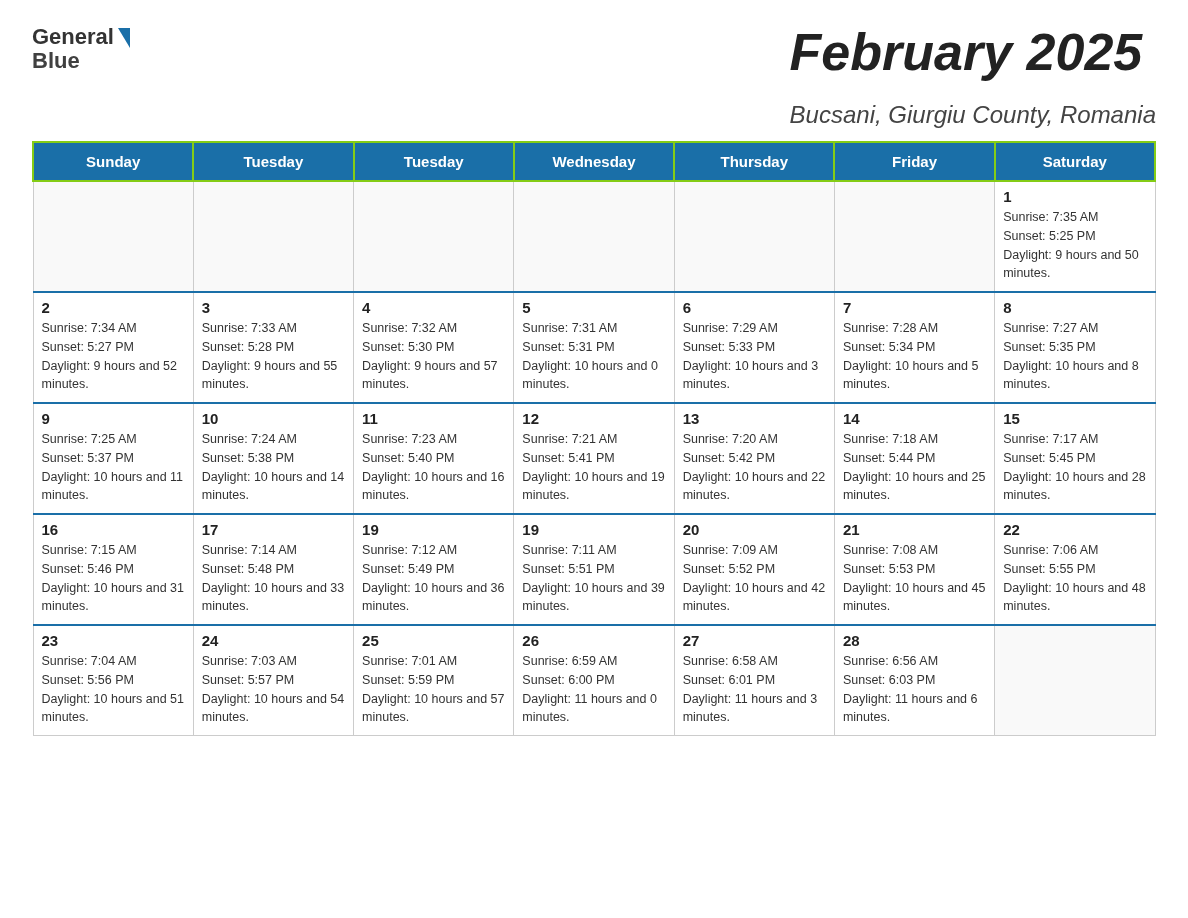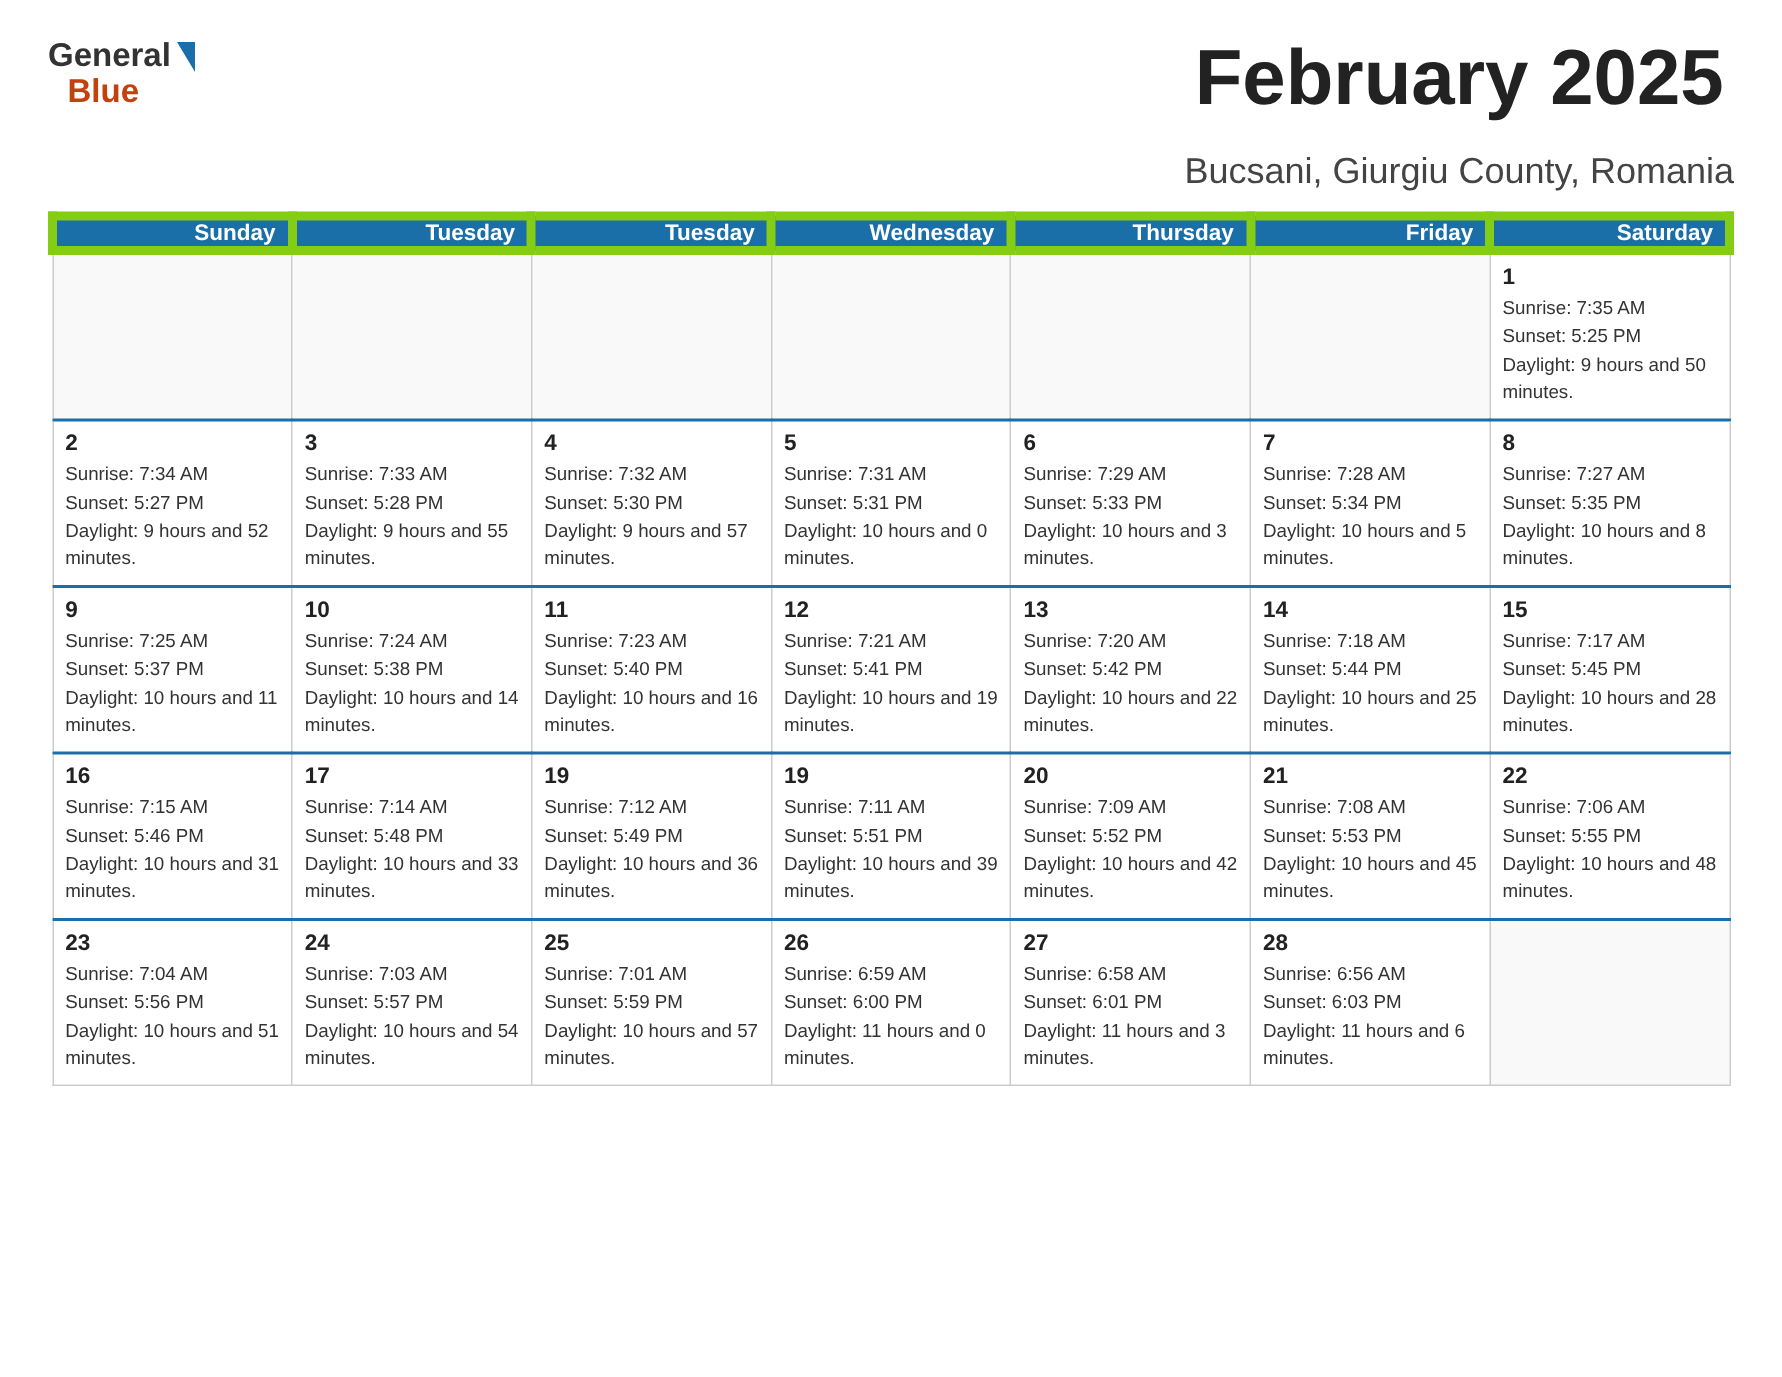--- a/index.html
+++ b/index.html
@@ -36,26 +36,26 @@
       height: 0;
       border-left: 12px solid transparent;
       border-right: 0px solid transparent;
       border-top: 20px solid #1a6fa8;
       margin-left: 4px;
       margin-top: 2px;
     }
     .logo-blue {
       font-size: 22px;
       font-weight: bold;
-      color: #c2410c;
+      color: #404040;
       margin-top: -2px;
-      margin-left: 13px;
     }
     .title-area {
-      text-align: center;
+      text-align: left;
+      font-style: italic;
     }
     .month-title {
       font-size: 52px;
       font-weight: bold;
       color: #222;
       line-height: 1.1;
     }
     .location {
       font-size: 24px;
       color: #444;
@@ -64,23 +64,23 @@
     .calendar {
       width: 100%;
       border-collapse: collapse;
       margin-top: 8px;
     }
     .calendar thead th {
       background: #1a6fa8;
       color: #fff;
       font-size: 15px;
       font-weight: bold;
-      padding: 0 8px;
-      text-align: right;
-      border: 6px solid #84cc16;
+      padding: 10px 8px;
+      text-align: center;
+      border: 2px solid #84cc16;
     }
     .calendar tbody td {
       vertical-align: top;
       padding: 6px 8px 8px 8px;
       border: 1px solid #ccc;
       font-size: 12.5px;
       color: #333;
       width: 14.28%;
       min-height: 110px;
     }

